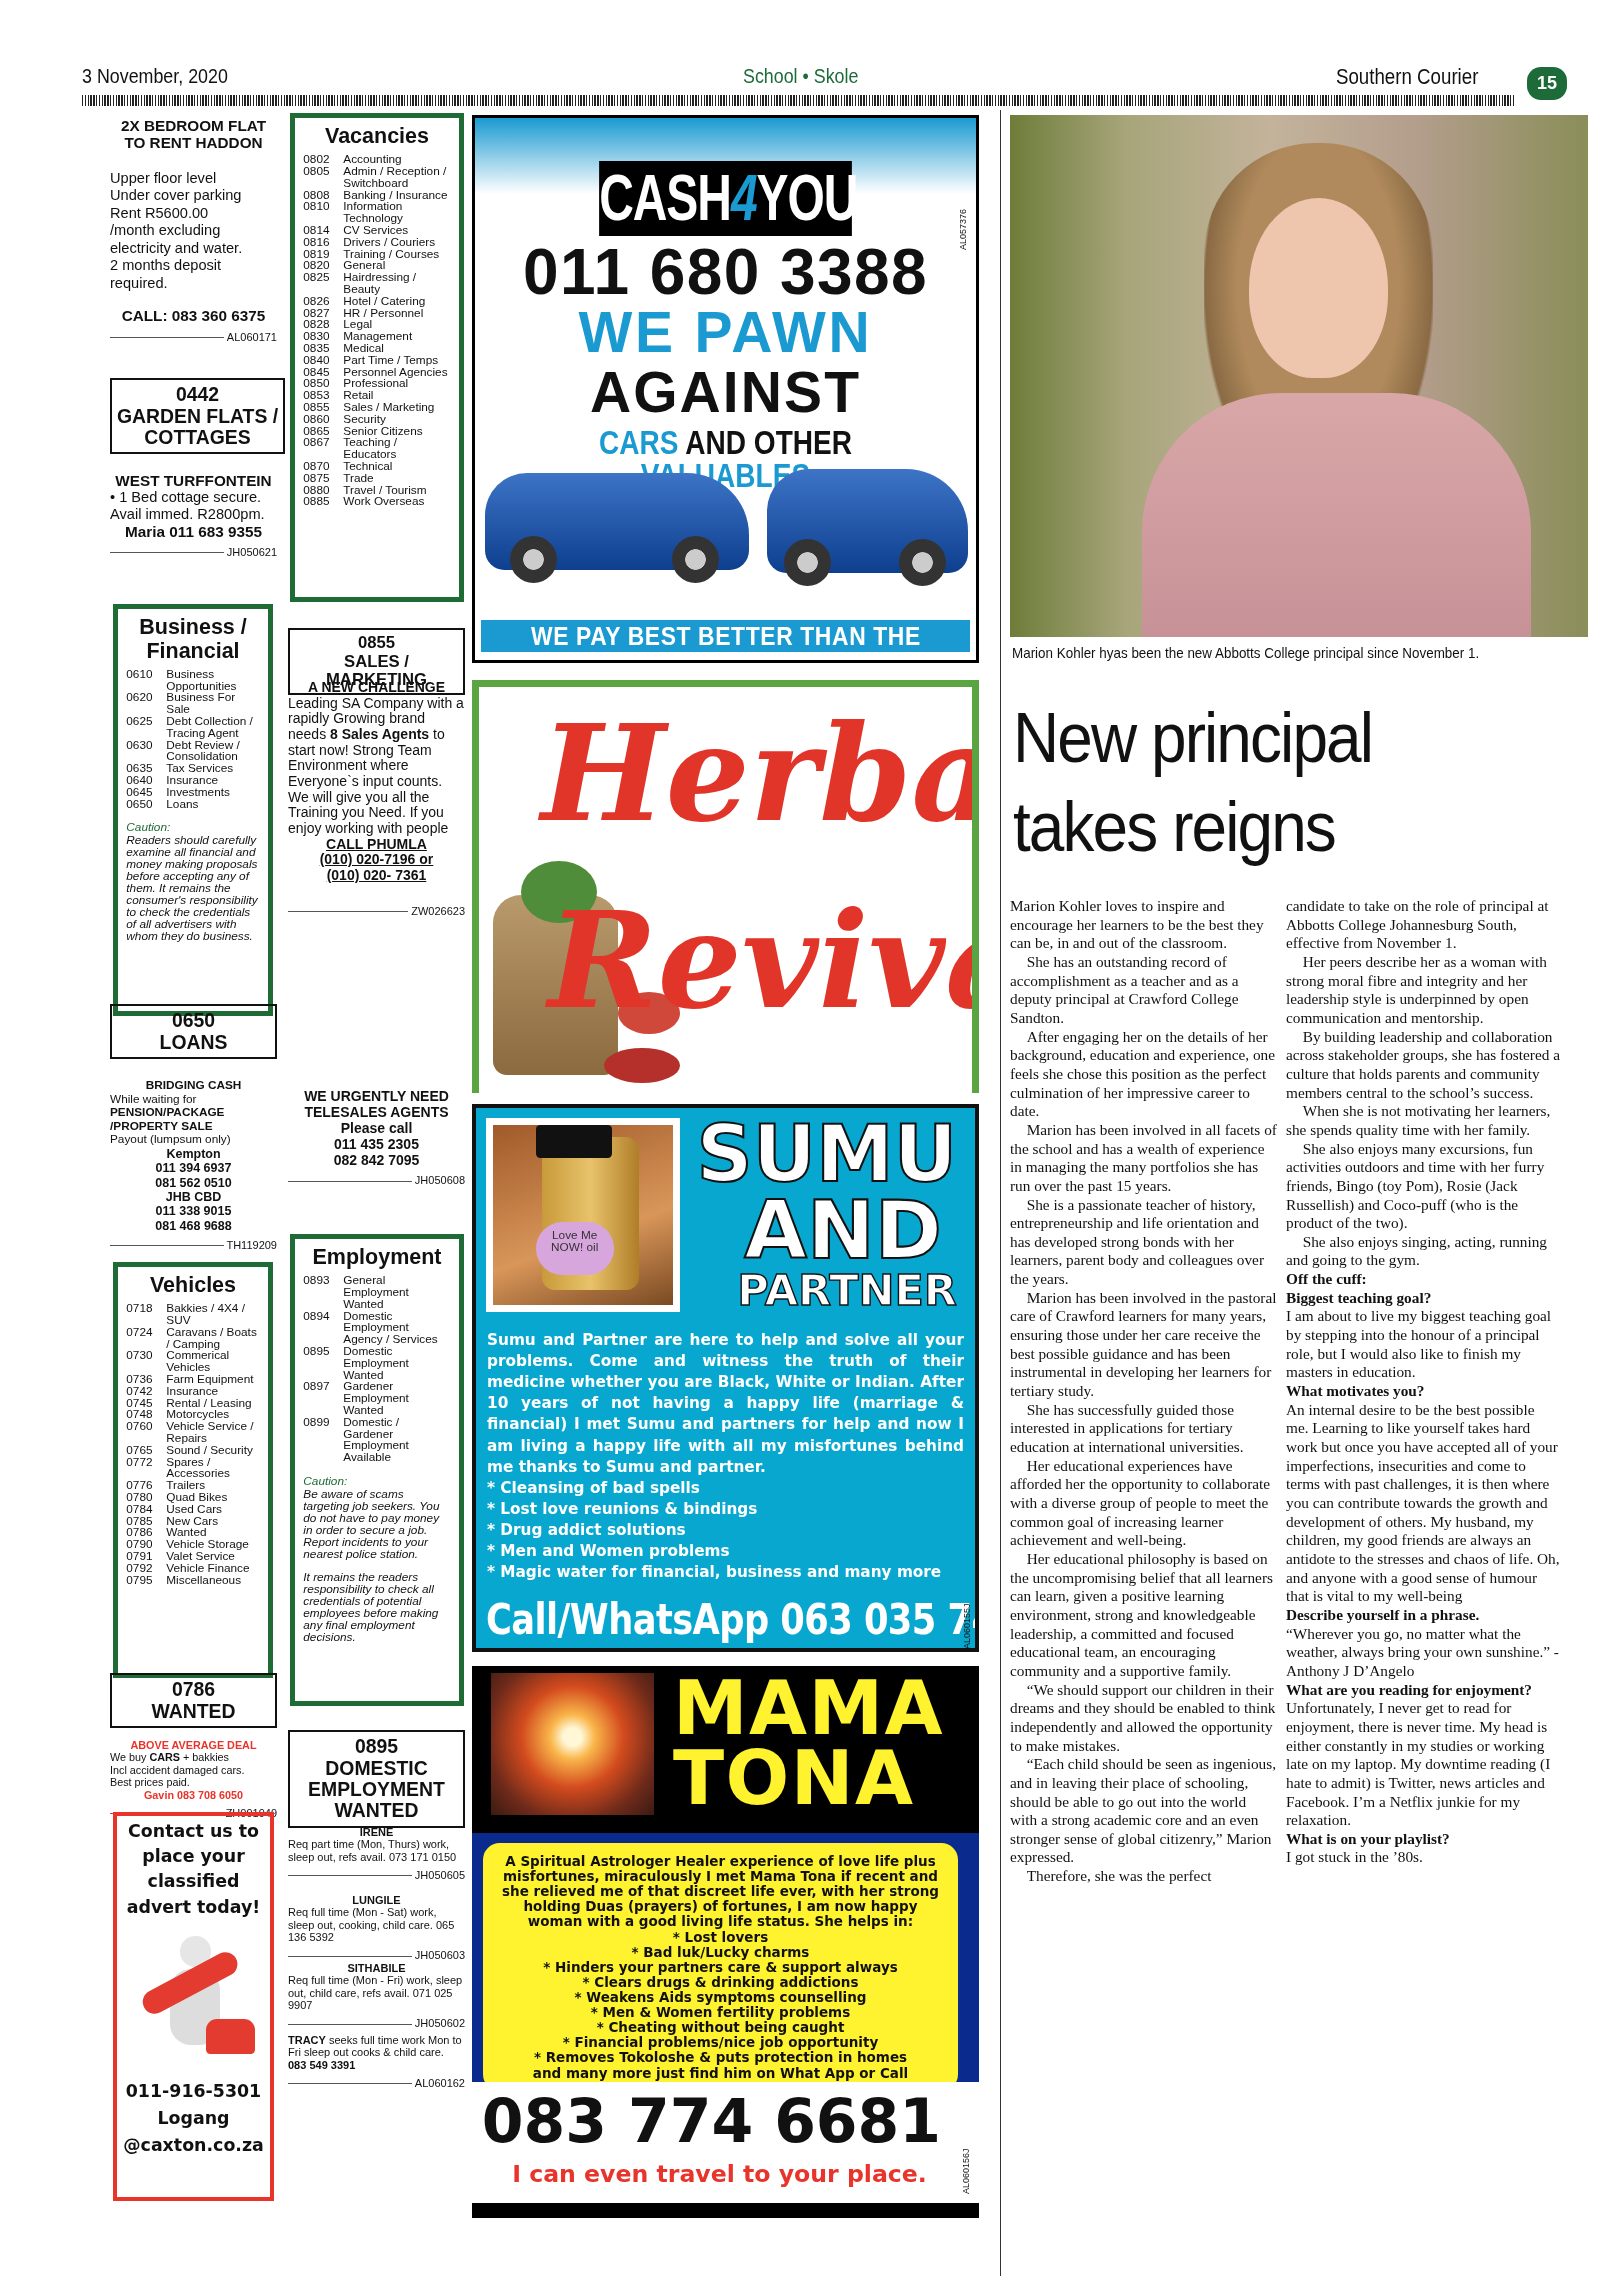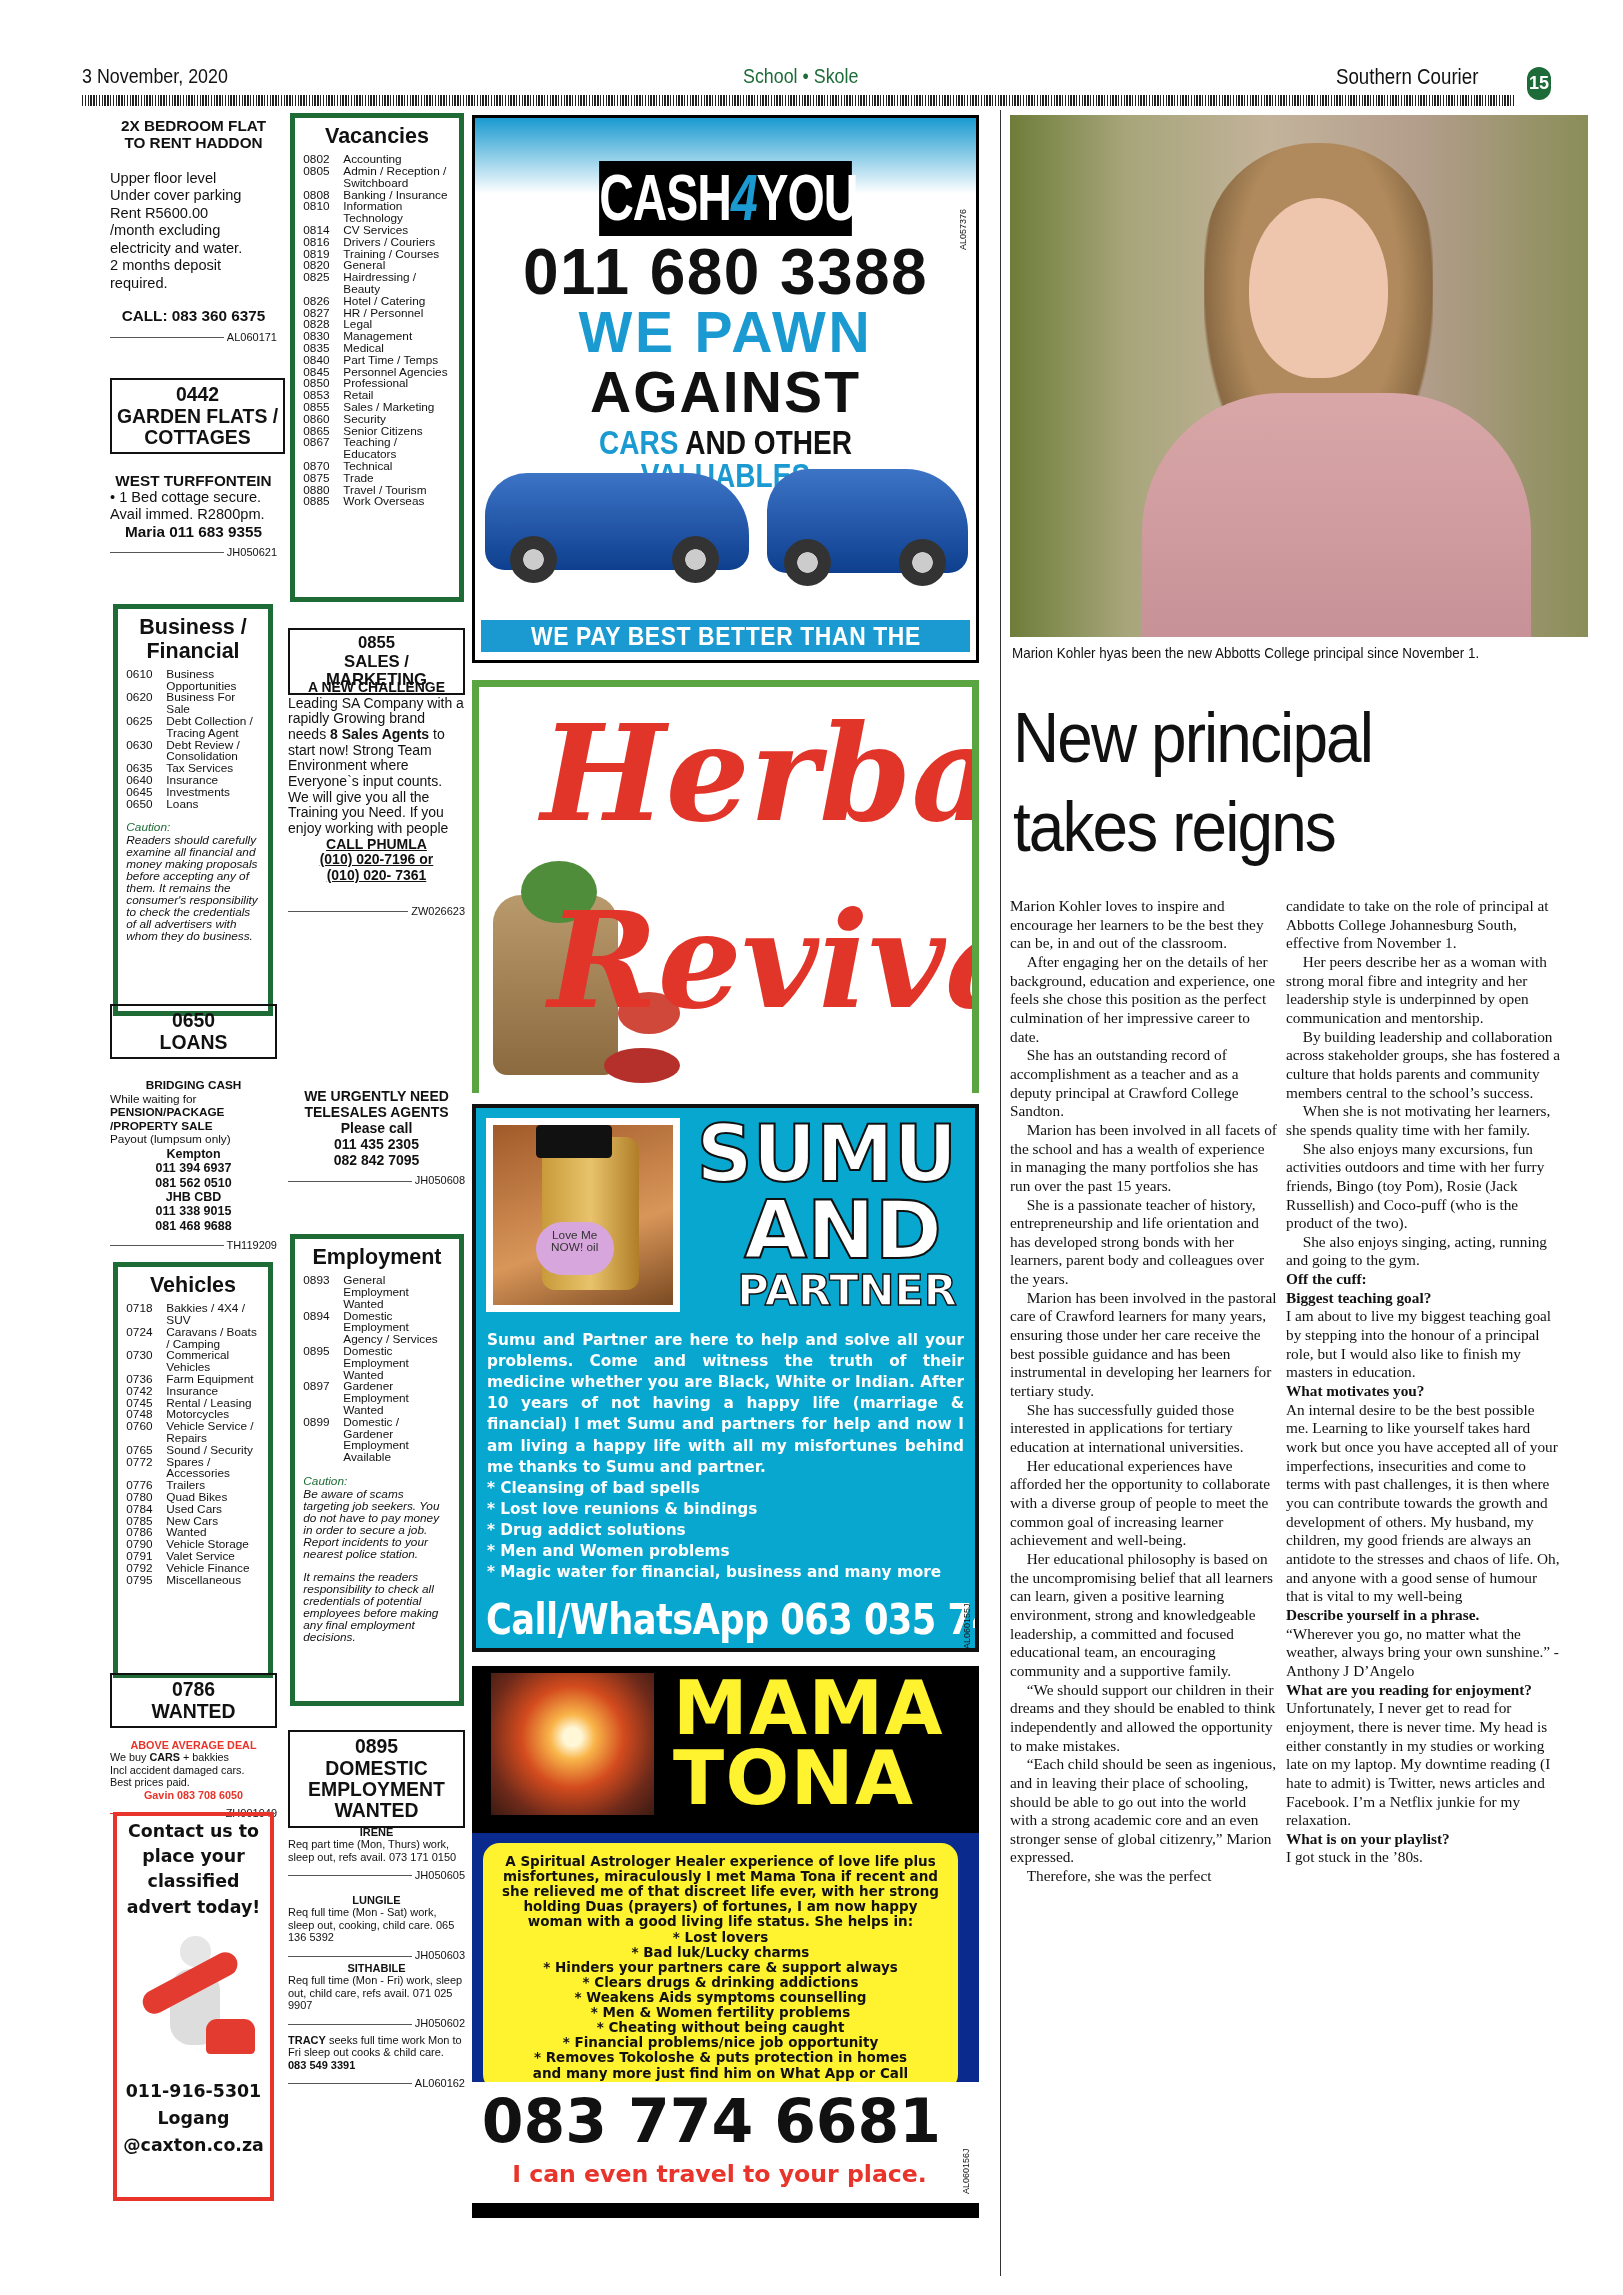--- a/index.html
+++ b/index.html
@@ -4,21 +4,21 @@
 <style>
   * { box-sizing: border-box; margin: 0; padding: 0; }
   html, body { width: 1624px; height: 2295px; background: #ffffff; overflow: hidden; }
   body { position: relative; font-family: "Liberation Sans", sans-serif; color: #111; }
   .abs { position: absolute; }
 
   
   .hdr-date { left: 82px; top: 64px; font-size: 21px; font-family: "Liberation Sans Narrow", "Liberation Sans", sans-serif; transform: scaleX(0.85); transform-origin: left; }
   .hdr-section { left: 743px; top: 64px; font-size: 21px; color: #1d6b38; transform: scaleX(0.85); transform-origin: left; }
   .hdr-paper { left: 1336px; top: 64px; font-size: 22px; transform: scaleX(0.85); transform-origin: left; }
-  .hdr-page { left: 1527px; top: 67px; width: 24px; height: 33px; border-radius: 14px; background: #1d6b38; color: #fff; font-weight: bold; font-size: 18px; text-align: center; line-height: 33px; }
+  .hdr-page { left: 1527px; top: 67px; width: 40px; height: 33px; border-radius: 14px; background: #1d6b38; color: #fff; font-weight: bold; font-size: 18px; text-align: center; line-height: 33px; }
   .hdr-rule { left: 82px; top: 95px; width: 1433px; height: 11px;
     background: repeating-linear-gradient(90deg, #222 0 1.4px, #fff 1.4px 2.8px); }
   .col-divider { left: 1000px; top: 110px; width: 1.4px; height: 2166px; background: #333; }
 
   
   .cls { font-size: 14.6px; line-height: 1.12; }
   .cls-center { text-align: center; }
   .bold { font-weight: bold; }
   .ref { text-align: right; font-size: 11px; border-bottom: 0.7px solid #555; line-height: 11px; margin-top: 1.4px; }
   .ref span { background: #fff; padding-left: 2.8px; position: relative; top: 5.6px; }
@@ -545,22 +545,22 @@
 <div class="abs photo">
   <div class="photo-hair"></div>
   <div class="photo-body"></div>
   <div class="photo-face"></div>
 </div>
 <div class="abs caption">Marion Kohler hyas been the new Abbotts College principal since November 1.</div>
 <div class="abs headline">New principal takes reigns</div>
 
 <div class="abs article-col" style="left:1010px;">
   <p>Marion Kohler loves to inspire and encourage her learners to be the best they can be, in and out of the classroom.</p>
+  <p class="ind">She has an outstanding record of accomplishment as a teacher and as a deputy principal at Crawford College Sandton.</p>
   <p class="ind">After engaging her on the details of her background, education and experience, one feels she chose this position as the perfect culmination of her impressive career to date.</p>
-  <p class="ind">She has an outstanding record of accomplishment as a teacher and as a deputy principal at Crawford College Sandton.</p>
   <p class="ind">Marion has been involved in all facets of the school and has a wealth of experience in managing the many portfolios she has run over the past 15 years.</p>
   <p class="ind">She is a passionate teacher of history, entrepreneurship and life orientation and has developed strong bonds with her learners, parent body and colleagues over the years.</p>
   <p class="ind">Marion has been involved in the pastoral care of Crawford learners for many years, ensuring those under her care receive the best possible guidance and has been instrumental in developing her learners for tertiary study.</p>
   <p class="ind">She has successfully guided those interested in applications for tertiary education at international universities.</p>
   <p class="ind">Her educational experiences have afforded her the opportunity to collaborate with a diverse group of people to meet the common goal of increasing learner achievement and well-being.</p>
   <p class="ind">Her educational philosophy is based on the uncompromising belief that all learners can learn, given a positive learning environment, strong and knowledgeable leadership, a committed and focused educational team, an encouraging community and a supportive family.</p>
   <p class="ind">“We should support our children in their dreams and they should be enabled to think independently and allowed the opportunity to make mistakes.</p>
   <p class="ind">“Each child should be seen as ingenious, and in leaving their place of schooling, should be able to go out into the world with a strong academic core and an even stronger sense of global citizenry,” Marion expressed.</p>
   <p class="ind">Therefore, she was the perfect</p>
 </div>

